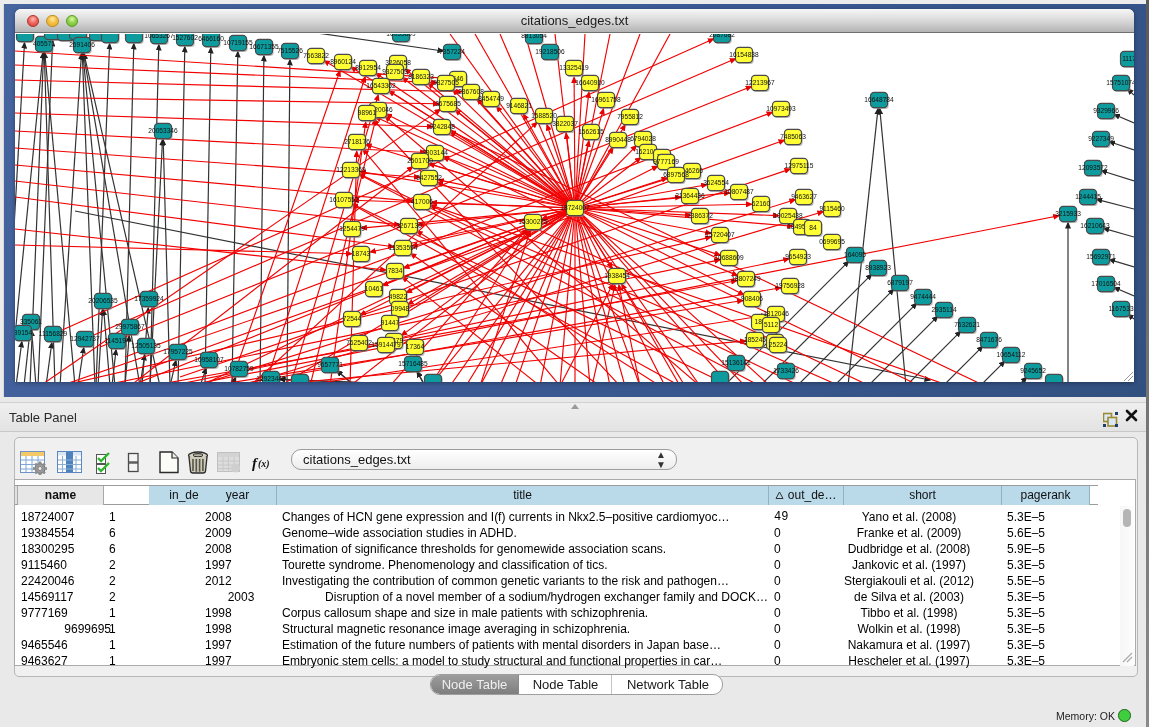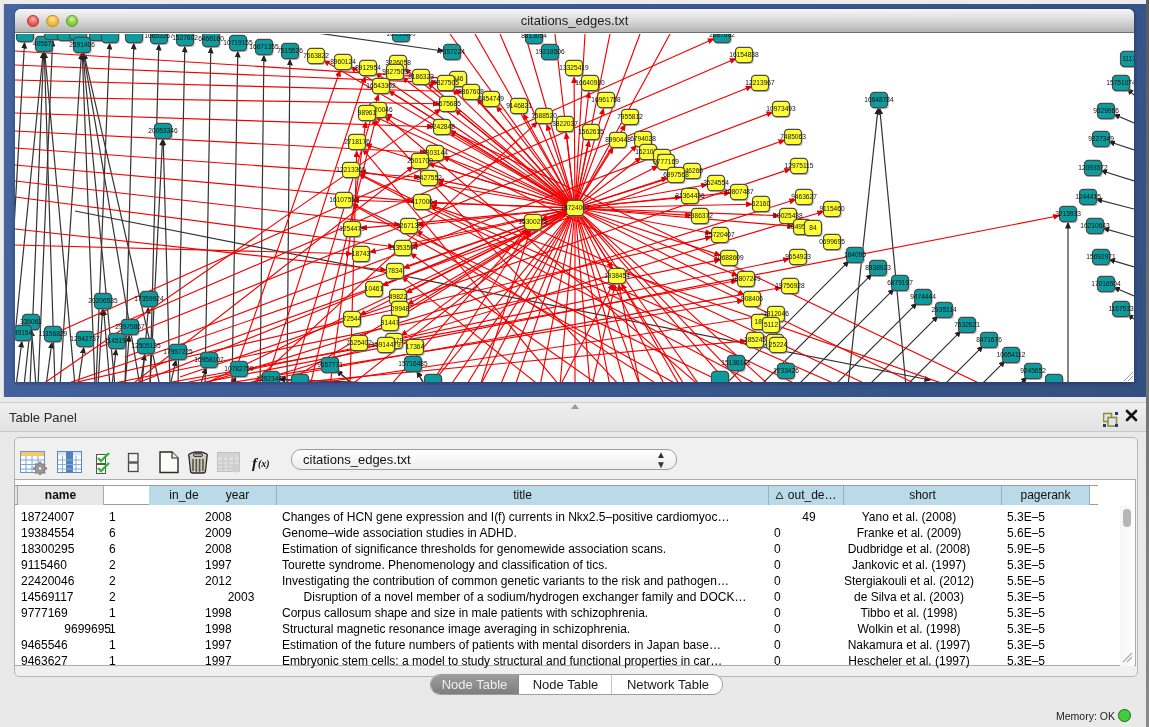--- a/index.html
+++ b/index.html
@@ -1108,21 +1108,21 @@
             </svg> out_de…</div>
           <div class="hc" style="left: 829px; width: 158px;">short</div>
           <div class="hc" style="left: 987px; width: 88px;">pagerank</div>
         </div>
       <div id="rows">
           <div class="row" style="top: 29px;">
             <div class="c" style="left: 6px; width: 82px; text-align: left;">18724007</div>
             <div class="c" style="left: 94px; width: 90px; text-align: left;">1</div>
             <div class="c" style="left: 190px; width: 72px; text-align: left;">2008</div>
             <div class="c" style="left: 267px; width: 486px; text-align: left;">Changes of HCN gene expression and I(f) currents in Nkx2.5–positive cardiomyoc…</div>
-            <div class="c" style="left: 759px; width: 70px; text-align: center;">49</div>
+            <div class="c" style="left: 759px; width: 70px; text-align: left; font-family: Liberation Mono, monospace;">49</div>
             <div class="c" style="left: 815px; width: 158px; text-align: center;">Yano et al. (2008)</div>
             <div class="c" style="left: 992px; width: 84px; text-align: left;">5.3E–5</div>
           </div>
           <div class="row" style="top: 45px;">
             <div class="c" style="left: 6px; width: 82px; text-align: left;">19384554</div>
             <div class="c" style="left: 94px; width: 90px; text-align: left;">6</div>
             <div class="c" style="left: 190px; width: 72px; text-align: left;">2009</div>
             <div class="c" style="left: 267px; width: 486px; text-align: left;">Genome–wide association studies in ADHD.</div>
             <div class="c" style="left: 759px; width: 70px; text-align: left;">0</div>
             <div class="c" style="left: 815px; width: 158px; text-align: center;">Franke et al. (2009)</div>
@@ -1152,21 +1152,21 @@
             <div class="c" style="left: 190px; width: 72px; text-align: left;">2012</div>
             <div class="c" style="left: 267px; width: 486px; text-align: left;">Investigating the contribution of common genetic variants to the risk and pathogen…</div>
             <div class="c" style="left: 759px; width: 70px; text-align: left;">0</div>
             <div class="c" style="left: 815px; width: 158px; text-align: center;">Stergiakouli et al. (2012)</div>
             <div class="c" style="left: 992px; width: 84px; text-align: left;">5.5E–5</div>
           </div>
           <div class="row" style="top: 109px;">
             <div class="c" style="left: 6px; width: 82px; text-align: left;">14569117</div>
             <div class="c" style="left: 94px; width: 90px; text-align: left;">2</div>
             <div class="c" style="left: 190px; width: 72px; text-align: center;">2003</div>
-            <div class="c" style="left: 267px; width: 486px; text-align: center;">Disruption of a novel member of a sodium/hydrogen exchanger family and DOCK…</div>
+            <div class="c" style="left: 267px; width: 486px; text-align: right;">Disruption of a novel member of a sodium/hydrogen exchanger family and DOCK…</div>
             <div class="c" style="left: 759px; width: 70px; text-align: left;">0</div>
             <div class="c" style="left: 815px; width: 158px; text-align: center;">de Silva et al. (2003)</div>
             <div class="c" style="left: 992px; width: 84px; text-align: left;">5.3E–5</div>
           </div>
           <div class="row" style="top: 125px;">
             <div class="c" style="left: 6px; width: 82px; text-align: left;">9777169</div>
             <div class="c" style="left: 94px; width: 90px; text-align: left;">1</div>
             <div class="c" style="left: 190px; width: 72px; text-align: left;">1998</div>
             <div class="c" style="left: 267px; width: 486px; text-align: left;">Corpus callosum shape and size in male patients with schizophrenia.</div>
             <div class="c" style="left: 759px; width: 70px; text-align: left;">0</div>

